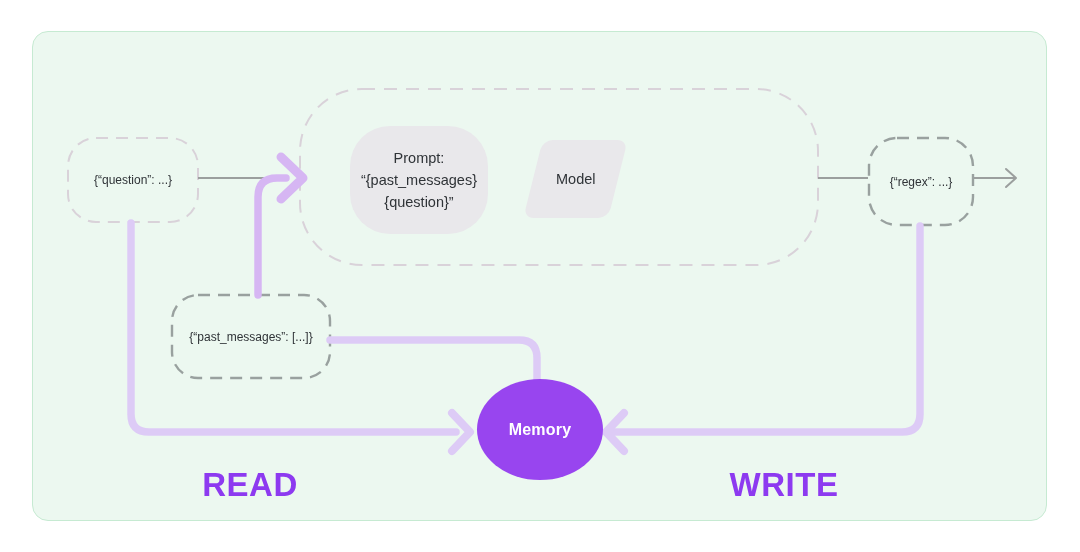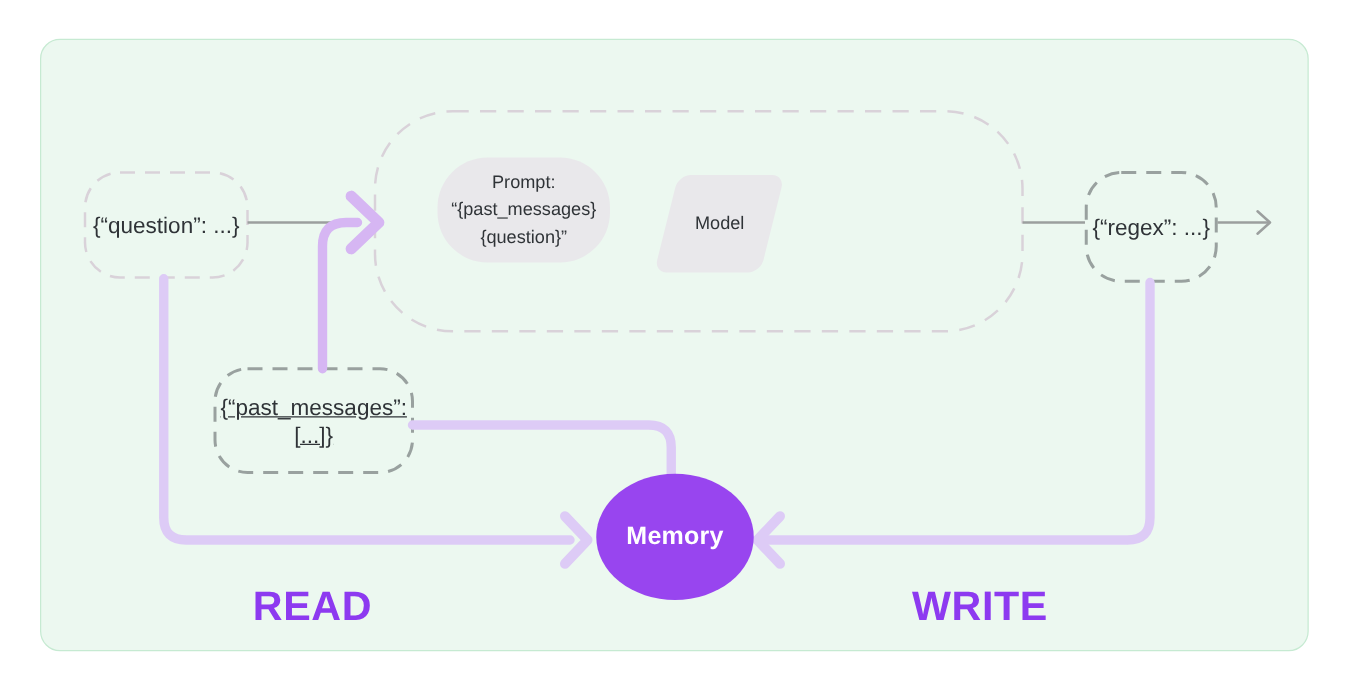--- a/index.html
+++ b/index.html
@@ -2,38 +2,38 @@
 <html><head>
 <meta charset="utf-8">
 <style>
   html,body{margin:0;padding:0;background:#ffffff;width:1080px;height:552px;overflow:hidden;
     font-family:"Liberation Sans", sans-serif;}
   .stage{position:relative;width:1080px;height:552px;}
   .card{position:absolute;left:32px;top:31px;width:1015px;height:490px;border-radius:16px;
     background:#ecf8f0;border:1.5px solid #c6ead2;box-sizing:border-box;}
   svg.wires{position:absolute;left:0;top:0;z-index:2;}
   .node-label{position:absolute;z-index:3;display:flex;align-items:center;justify-content:center;
-    text-align:center;color:#2f3337;font-size:18px;line-height:22px;}
+    text-align:center;color:#2f3337;font-size:12px;line-height:22px;}
   .preline{white-space:pre-line;}
   .fill-node{position:absolute;z-index:3;background:#e9e8eb;display:flex;align-items:center;
     justify-content:center;text-align:center;color:#2f3337;font-size:14.5px;line-height:22px;}
-  .prompt{left:350px;top:126px;width:138px;height:84px;border-radius:40px;}
+  .prompt{left:350px;top:126px;width:138px;height:108px;border-radius:40px;}
   .parser{left:645px;top:138px;width:155px;height:80px;border-radius:38px;}
   .model{left:533px;top:140px;width:85px;height:78px;border-radius:10px;transform:skewX(-14deg);}
   .model .inner{transform:skewX(14deg);}
   .memory{position:absolute;z-index:4;left:477px;top:379px;width:126px;height:101px;border-radius:50%;
     background:#9845ef;display:flex;align-items:center;justify-content:center;
-    color:#ffffff;font-size:20px;font-weight:bold;letter-spacing:.2px;}
+    color:#ffffff;font-size:16px;font-weight:bold;letter-spacing:.2px;}
   .mode-label{position:absolute;z-index:3;width:140px;text-align:center;color:#8d3af0;
     font-size:33px;font-weight:600;letter-spacing:.5px;}
   .read{left:180px;top:466px;}
   .write{left:714px;top:466px;}
   .q-label{left:68px;top:138px;width:130px;height:84px;}
   .a-label{left:869px;top:138px;width:104px;height:87px;}
-  .p-label{left:172px;top:295px;width:158px;height:83px;text-decoration:underline;}
+  .p-label{left:172px;top:295px;width:158px;height:83px;}
 </style>
 </head>
 <body>
 
 <div class="stage">
   <div class="card"></div>
 
   <svg class="wires" width="1080" height="552" viewBox="0 0 1080 552">
 
     <rect x="300" y="89" width="518" height="176" rx="62" fill="none" stroke-width="2" stroke-dasharray="13 9" stroke="#d9d2d9"></rect>

